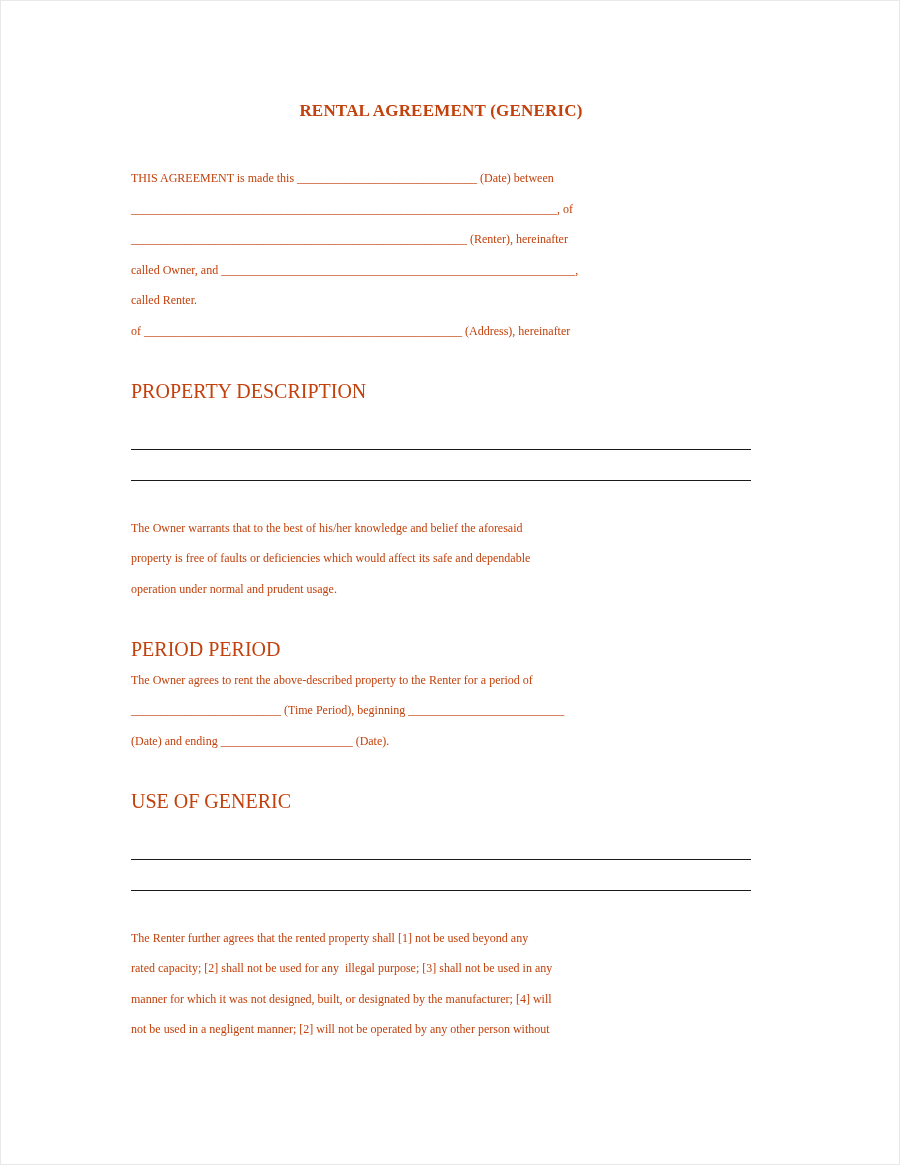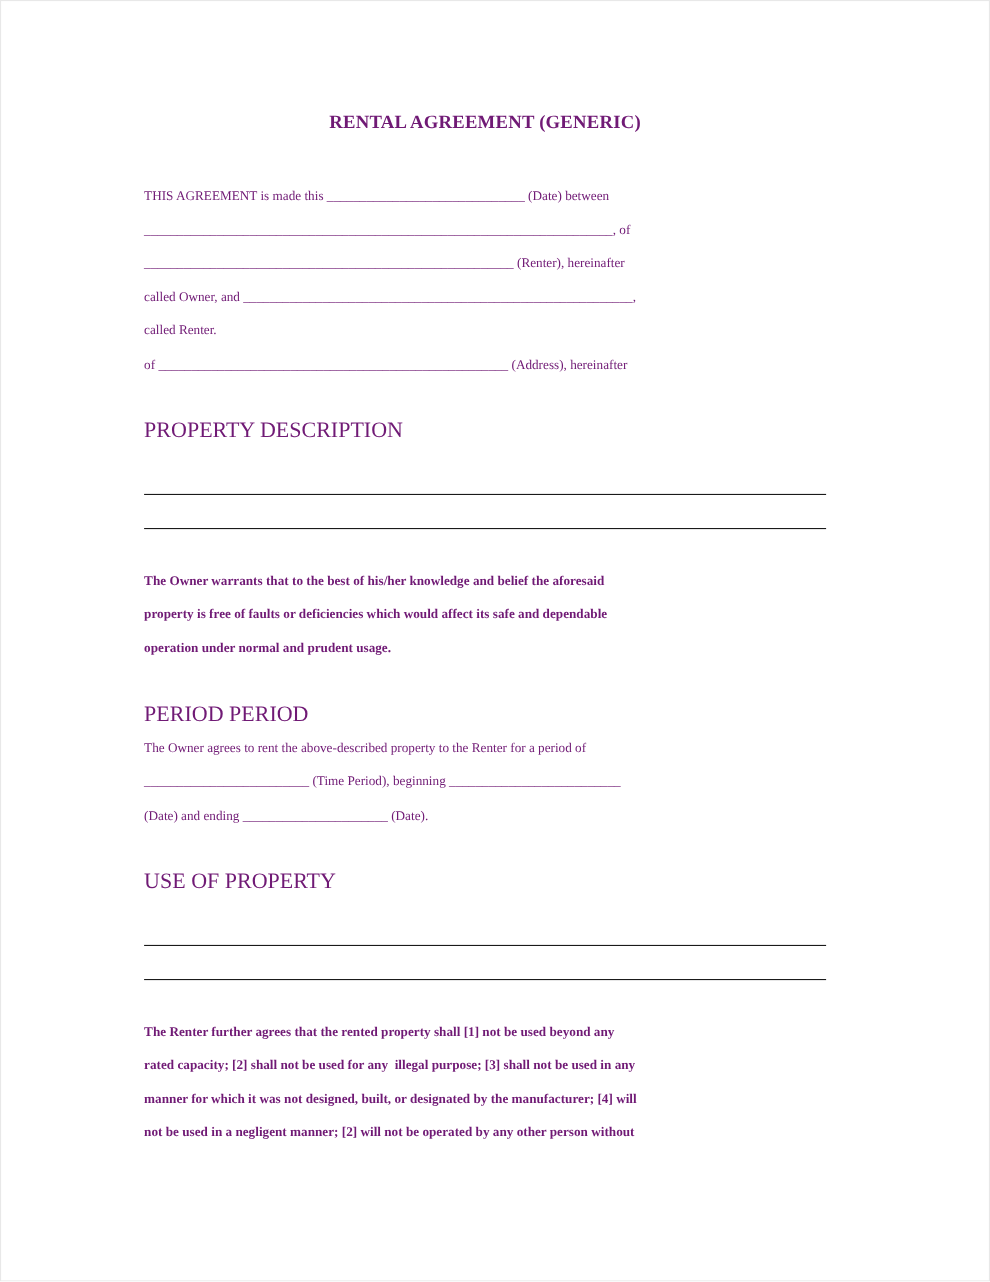--- a/index.html
+++ b/index.html
@@ -8,21 +8,21 @@
     background: #ffffff;
   }
   .page {
     position: relative;
     width: 900px;
     height: 1165px;
     background: #ffffff;
     box-sizing: border-box;
     border: 1px solid #e8e8e8;
     font-family: "Liberation Serif", "DejaVu Serif", serif;
-    color: #701a75;
+    color: #c2410c;
     overflow: hidden;
   }
   .content {
     position: absolute;
     left: 130px;
     top: 100px;
     width: 620px;
   }
   .doc-title {
     margin: 0 0 42px 0;
@@ -47,21 +47,21 @@
   }
   .blank-rule {
     height: 30px;
     border-bottom: 1px solid #1a1a1a;
     width: 100%;
   }
   .rule-group {
     margin-top: 12px;
     margin-bottom: 22px;
   }
-  .gap-20 { margin-top: 32px; font-weight: bold; }
+  .gap-20 { margin-top: 32px; }
 </style>
 </head>
 <body>
 
 <div class="page">
   <div class="content">
 
     <h1 class="doc-title">RENTAL AGREEMENT (GENERIC)</h1>
 
     <div class="para">
@@ -87,21 +87,21 @@
     </div>
 
     <div class="section-heading">PERIOD PERIOD</div>
 
     <div class="para">
       <div class="line">The Owner agrees to rent the above-described property to the Renter for a period of</div>
       <div class="line">_________________________ (Time Period), beginning __________________________</div>
       <div class="line">(Date) and ending ______________________ (Date).</div>
     </div>
 
-    <div class="section-heading">USE OF PROPERTY</div>
+    <div class="section-heading">USE OF GENERIC</div>
 
     <div class="rule-group">
       <div class="blank-rule"></div>
       <div class="blank-rule"></div>
     </div>
 
     <div class="para gap-20">
       <div class="line">The Renter further agrees that the rented property shall [1] not be used beyond any</div>
       <div class="line">rated capacity; [2] shall not be used for any  illegal purpose; [3] shall not be used in any</div>
       <div class="line">manner for which it was not designed, built, or designated by the manufacturer; [4] will</div>

